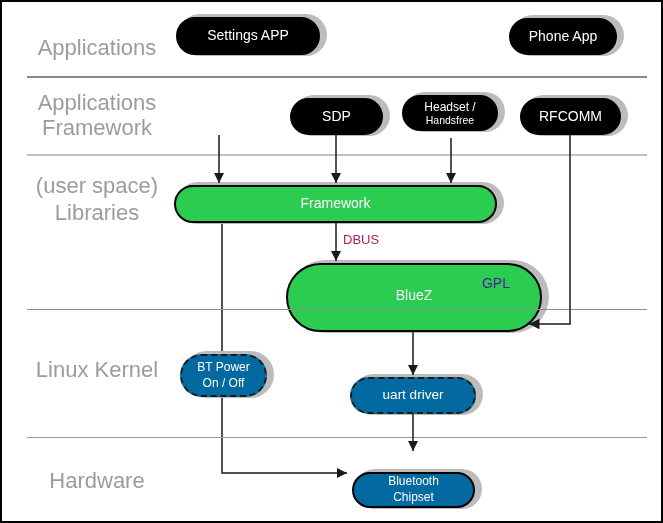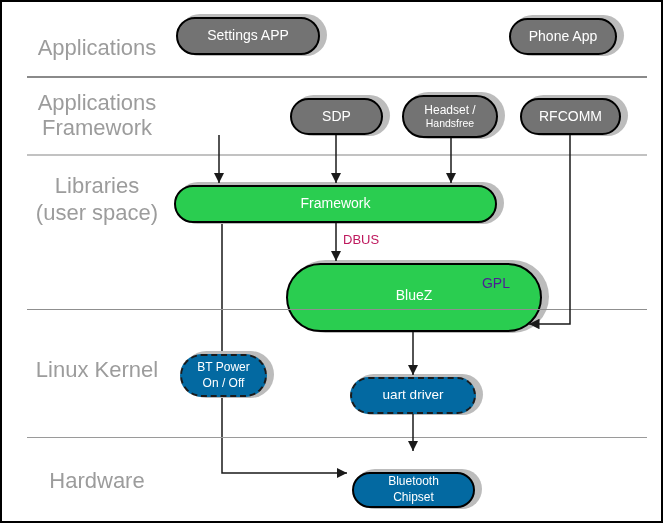--- a/index.html
+++ b/index.html
@@ -12,21 +12,21 @@
   .layer-label{
     position:absolute;left:5px;width:180px;text-align:center;
     color:#9c9c9c;font-size:22px;line-height:25px;z-index:1;white-space:nowrap;
   }
   .pill{
     position:absolute;border:2px solid #000;border-radius:999px;
     display:flex;flex-direction:column;align-items:center;justify-content:center;
     color:#fff;text-align:center;box-sizing:border-box;z-index:2;
     box-shadow:5px -1px 0 2px #bcbcbc;line-height:1.25;
   }
-  .blue{background:#737373;}
+  .blue{background:#000000;}
   .green{background:#2acd50;}
   .red{background:#0369a1;}
   .dashed{border:2px dashed #1a1a1a;}
   .gpl{position:absolute;top:10px;right:30px;color:#4c1d95;font-size:14px;}
   .edge-label{position:absolute;color:#be185d;font-size:13px;z-index:3;}
   svg.arrows{position:absolute;left:0;top:0;pointer-events:none;}
   .under{z-index:0;}
   .over{z-index:4;}
 </style>
 </head>
@@ -40,22 +40,22 @@
   <div class="divider" style="top:435px;background:#9a9a9a;height:1px;"></div>
 
   <div class="layer-label" style="top:33px;">
     <div>Applications</div>
   </div>
   <div class="layer-label" style="top:88px;">
     <div>Applications</div>
     <div>Framework</div>
   </div>
   <div class="layer-label" style="top:170px;line-height:27px;">
+    <div>(user space)</div>
     <div>Libraries</div>
-    <div>(user space)</div>
   </div>
   <div class="layer-label" style="top:355px;">
     <div>Linux Kernel</div>
   </div>
   <div class="layer-label" style="top:466px;">
     <div>Hardware</div>
   </div>
 
   <svg class="arrows under" width="663" height="523">
     <defs>
@@ -68,21 +68,21 @@
 
   <div class="pill blue" style="left:174px;top:15px;width:144px;height:38px;font-size:14px;">
     <span>Settings APP</span>
   </div>
   <div class="pill blue" style="left:507px;top:16px;width:108px;height:37px;font-size:14px;">
     <span>Phone App</span>
   </div>
   <div class="pill blue" style="left:288px;top:96px;width:93px;height:37px;font-size:14px;">
     <span>SDP</span>
   </div>
-  <div class="pill blue" style="left:400px;top:93px;width:96px;height:43px;font-size:12px;line-height:1.2;">
+  <div class="pill blue" style="left:400px;top:93px;width:96px;height:36px;font-size:12px;line-height:1.2;">
     <span>Headset /</span>
     <span style="font-size:10.5px;">Handsfree</span>
   </div>
   <div class="pill blue" style="left:518px;top:96px;width:101px;height:37px;font-size:14px;">
     <span>RFCOMM</span>
   </div>
 
   <div class="pill green" style="left:172px;top:183px;width:323px;height:38px;font-size:14px;">
     <span>Framework</span>
   </div>

